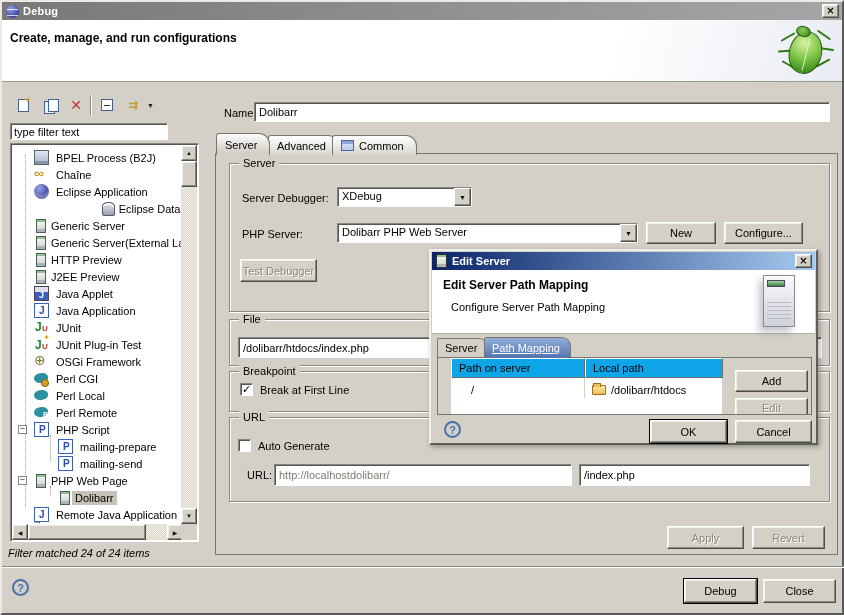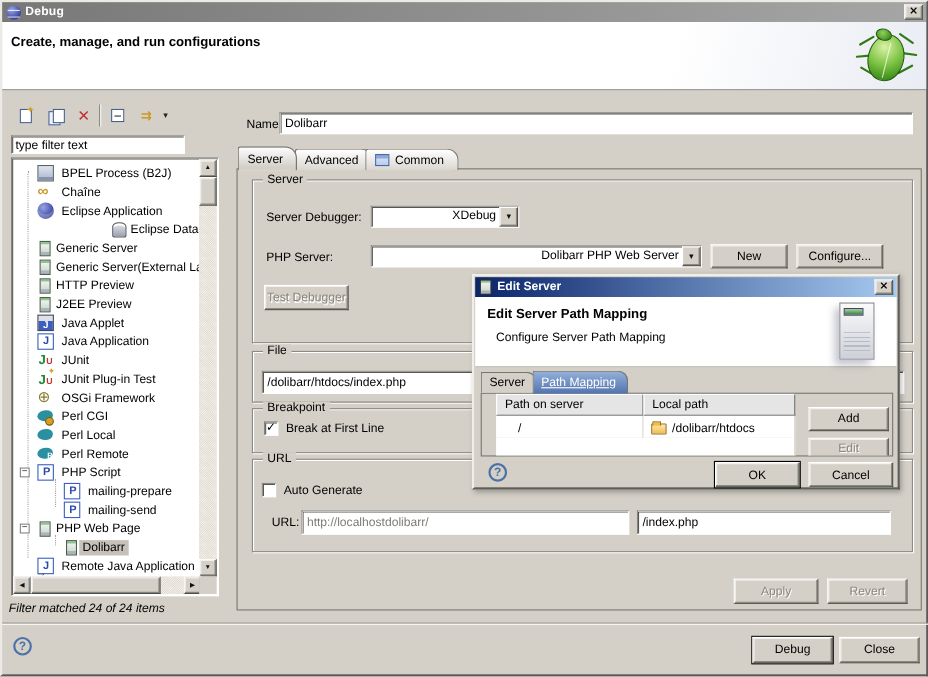--- a/index.html
+++ b/index.html
@@ -16,21 +16,21 @@
     box-shadow:inset -1px -1px 0 #8a887f, inset 1px 1px 0 #f2f0ea;
     display:flex; align-items:center; justify-content:center; cursor:default;
     font-size:11px; color:#000; text-align:center;
   }
   .btn-default { box-shadow:inset -1px -1px 0 #8a887f, inset 1px 1px 0 #f2f0ea, 0 0 0 1px #000; }
   .btn-disabled { color:#8a887e; text-shadow:1px 1px 0 #fff; }
   .group { position:absolute; border:1px solid #8b8b84; box-shadow:1px 1px 0 #ffffff, inset 1px 1px 0 #ffffff; }
   .legend { position:absolute; top:-7px; left:9px; background:#d4d0c8; padding:0 4px; line-height:12px; }
   .checkbox { position:absolute; width:13px; height:13px; background:#fff; border:1px solid; border-color:#848480 #fff #fff #848480; box-shadow:inset 1px 1px 0 #58564f; font-size:11px; font-weight:bold; line-height:11px; text-align:center; }
   .combo { position:absolute; display:flex; background:#fff; border:1px solid; border-color:#848480 #fff #fff #848480; box-shadow:inset 1px 1px 0 #58564f; }
-  .combo-text { flex:1; padding:2px 3px 0 4px; white-space:nowrap; overflow:hidden;text-align:right; }
+  .combo-text { flex:1; padding:2px 19px 0 4px; white-space:nowrap; overflow:hidden; }
   .combo-btn { width:17px; background:#d4d0c8; border:1px solid; border-color:#fff #4e4e4a #4e4e4a #fff; box-shadow:inset -1px -1px 0 #8a887f; font-size:7px; display:flex; align-items:center; justify-content:center; color:#111; }
   .txtinput { position:absolute; background:#fff; border:1px solid; border-color:#848480 #fff #fff #848480; box-shadow:inset 1px 1px 0 #58564f; font-family:"Liberation Sans","DejaVu Sans",sans-serif; font-size:11px; padding:2px 4px; color:#000; }
   .txtinput:disabled, .txtinput.disabled { background:#ffffff; color:#7e7c74; }
   .helpbtn { position:absolute; width:17px; height:17px; border-radius:50%; border:2px solid #4a72a8; color:#4a72a8; font-weight:bold; font-size:11px; display:flex; align-items:center; justify-content:center; background:transparent; }
   .etched-h { position:absolute; height:2px; border-top:1px solid #8a8a84; border-bottom:1px solid #ffffff; }
 
   
   #titlebar { position:absolute; left:0; top:0; right:0; height:18px; background:linear-gradient(to right,#787878,#a6a6a6); display:flex; align-items:center; padding-left:4px; }
   #titlebar .title-text { color:#fff; font-weight:bold; margin-left:4px; letter-spacing:0.2px; }
   .eclipse-logo { width:13px; height:13px; border-radius:50%; background:radial-gradient(circle at 35% 30%, #97a4e8, #39449c 70%, #1c2566); position:relative; }
@@ -119,21 +119,21 @@
   #dlgTitlebar { position:absolute; left:1px; top:1px; right:1px; height:18px; background:linear-gradient(to right,#0a246a,#a6caf0); display:flex; align-items:center; padding-left:4px; }
   #dlgTitlebar .title-text { color:#fff; font-weight:bold; margin-left:5px; }
   .mini-server { width:11px; height:14px; background:linear-gradient(#f6f8f6,#c6d2c6); border:1px solid #333; box-shadow:inset 0 2px 0 #8fc48f, inset 0 -3px 0 #aab4be; }
   #dlgHeader { position:absolute; left:1px; top:19px; right:1px; height:64px; background:#fff; border-bottom:1px solid #b0aca4; }
   #dlgHeader .h1 { position:absolute; left:11px; top:8px; font-size:12px; font-weight:bold; }
   #dlgHeader .h2 { position:absolute; left:19px; top:31px; }
   .tower { position:absolute; right:20px; top:5px; width:32px; height:52px; background:linear-gradient(#fafafa,#cfd1da); border:1px solid #8a8a94; box-shadow:-4px 5px 7px rgba(60,60,90,.3); }
   .tower::before { content:""; position:absolute; left:3px; top:4px; width:16px; height:5px; background:linear-gradient(#9fd89f,#3f7a3f); border:1px solid #446; }
   .tower::after { content:""; position:absolute; left:3px; right:3px; bottom:4px; height:20px; background:repeating-linear-gradient(#b8bac4 0 1px, transparent 1px 4px); }
   #dlgFolder { position:absolute; left:6px; top:106px; width:375px; height:58px; border:1px solid #767670; overflow:hidden; }
-  .th { position:absolute; top:0; height:20px; background:#e5e5e5; border:1px solid; border-color:#fff #6e6e68 #6e6e68 #fff; padding:3px 0 0 7px; }
+  .th { position:absolute; top:0; height:20px; background:#0ea5e9; border:1px solid; border-color:#fff #6e6e68 #6e6e68 #fff; padding:3px 0 0 7px; }
   .td { position:absolute; top:20px; height:20px; background:#fff; border-right:1px solid #d4d0c8; padding:3px 0 0 7px; display:flex; align-items:center; }
   .folder-ic { width:14px; height:10px; background:linear-gradient(#ffe9a8,#f0bc4e); border:1px solid #996f1f; border-radius:1px; position:relative; margin-right:5px; flex:none; }
   .folder-ic::before { content:""; position:absolute; left:0; top:-3px; width:6px; height:3px; background:#f0bc4e; border:1px solid #996f1f; border-bottom:none; border-radius:1px 1px 0 0; }
 </style>
 </head>
 <body>
 
 <div id="root">
 
   <div id="titlebar">

